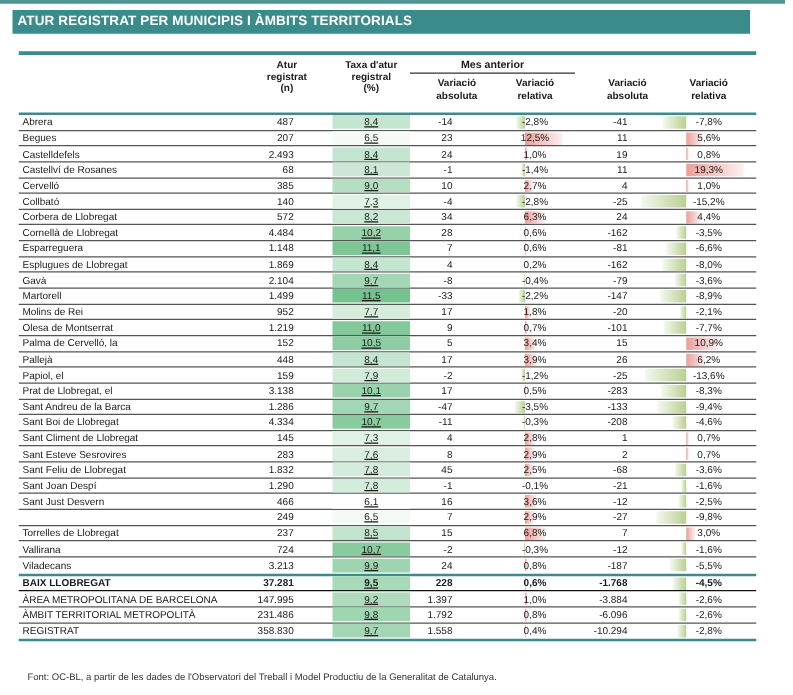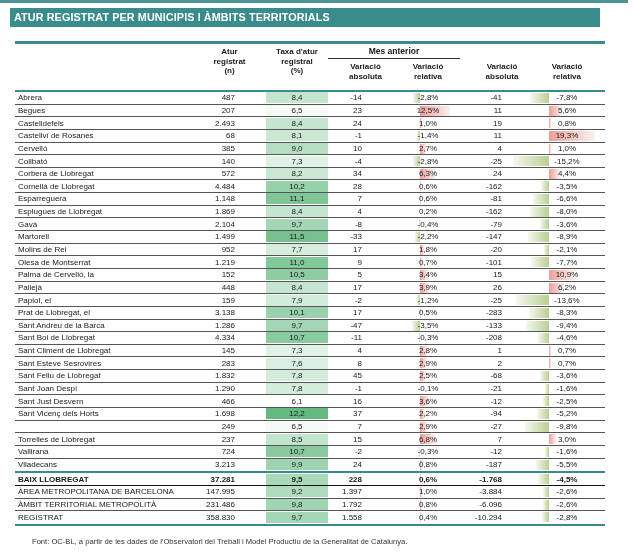--- a/index.html
+++ b/index.html
@@ -23,32 +23,32 @@
   .h-sub{grid-row:2/3;text-align:center;padding-top:3px;}
   .s1a{grid-column:5/7;} .s1r{grid-column:7/8;} .s2a{grid-column:9/11;} .s2r{grid-column:11/12;}
   
   .trow{position:relative;height:12.65px;border-bottom:1px solid #555;box-sizing:border-box;
         align-items:center;font-size:8px;}
   .trow:last-child{border-bottom:none;}
   .tbody .trow:last-child{border-bottom:none;}
   .c{position:relative;z-index:1;line-height:11px;white-space:nowrap;}
   .name{grid-column:1/2;padding-left:3px;overflow:hidden;}
   .atur{grid-column:2/3;text-align:right;padding-right:2px;}
-  .taxa{grid-column:4/5;text-align:center;}
+  .taxa{grid-column:4/5;text-align:center;text-decoration:underline;}
   .abs1{grid-column:5/6;text-align:right;}
   .rel1{grid-column:7/8;text-align:center;}
   .abs2{grid-column:9/10;text-align:right;}
   .rel2{grid-column:11/12;text-align:center;}
   .bar{position:absolute;top:1px;height:10px;z-index:0;}
   .bar.pos{background:linear-gradient(to right,var(--bar-pos),rgba(235,159,154,.15));}
   .bar.neg{background:linear-gradient(to left,var(--bar-neg),rgba(185,207,146,.15));}
   
   .tsummary{border-top:2.5px solid var(--teal);border-bottom:2.5px solid var(--teal);}
   .tsummary .trow.bold{font-weight:bold;border-bottom:1.4px solid #111;}
-  .footer{position:absolute;left:32px;top:537px;font-size:7.6px;color:#333;}
+  .footer{position:absolute;left:22px;top:537px;font-size:7.6px;color:#333;}
 </style>
 </head>
 <body>
 
 <div class="page">
   <div class="topline"></div>
   <div class="titlebar">ATUR REGISTRAT PER MUNICIPIS I ÀMBITS TERRITORIALS</div>
 
   <div class="table">
     <div class="thead grid">
@@ -351,31 +351,20 @@
     <div class="c atur">466</div>
     <div class="c taxa" style="background: rgb(255, 255, 255);">6,1</div>
     <div class="c abs1">16</div>
     <div class="c rel1">3,6%</div>
     <div class="c abs2">-12</div>
     <div class="c rel2">-2,5%</div>
   <div class="bar pos" style="width: 8.64px; left: 405px;"></div>
           <div class="bar neg" style="width: 6px; left: 528px;"></div>
         </div>
         <div class="trow grid">
-    <div class="c name">Sant Vicenç dels Horts</div>
-    <div class="c atur">1.698</div>
-    <div class="c taxa" style="background: rgb(99, 186, 128);">12,2</div>
-    <div class="c abs1">37</div>
-    <div class="c rel1">2,2%</div>
-    <div class="c abs2">-94</div>
-    <div class="c rel2">-5,2%</div>
-  <div class="bar pos" style="width: 5.28px; left: 405px;"></div>
-          <div class="bar neg" style="width: 12.48px; left: 521.52px;"></div>
-        </div>
-        <div class="trow grid">
     <div class="c atur">249</div>
     <div class="c taxa" style="background: rgb(245, 250, 247);">6,5</div>
     <div class="c abs1">7</div>
     <div class="c rel1">2,9%</div>
     <div class="c abs2">-27</div>
     <div class="c rel2">-9,8%</div>
   <div class="bar pos" style="width: 6.96px; left: 405px;"></div>
           <div class="bar neg" style="width: 23.52px; left: 510.48px;"></div>
         </div>
         <div class="trow grid">

